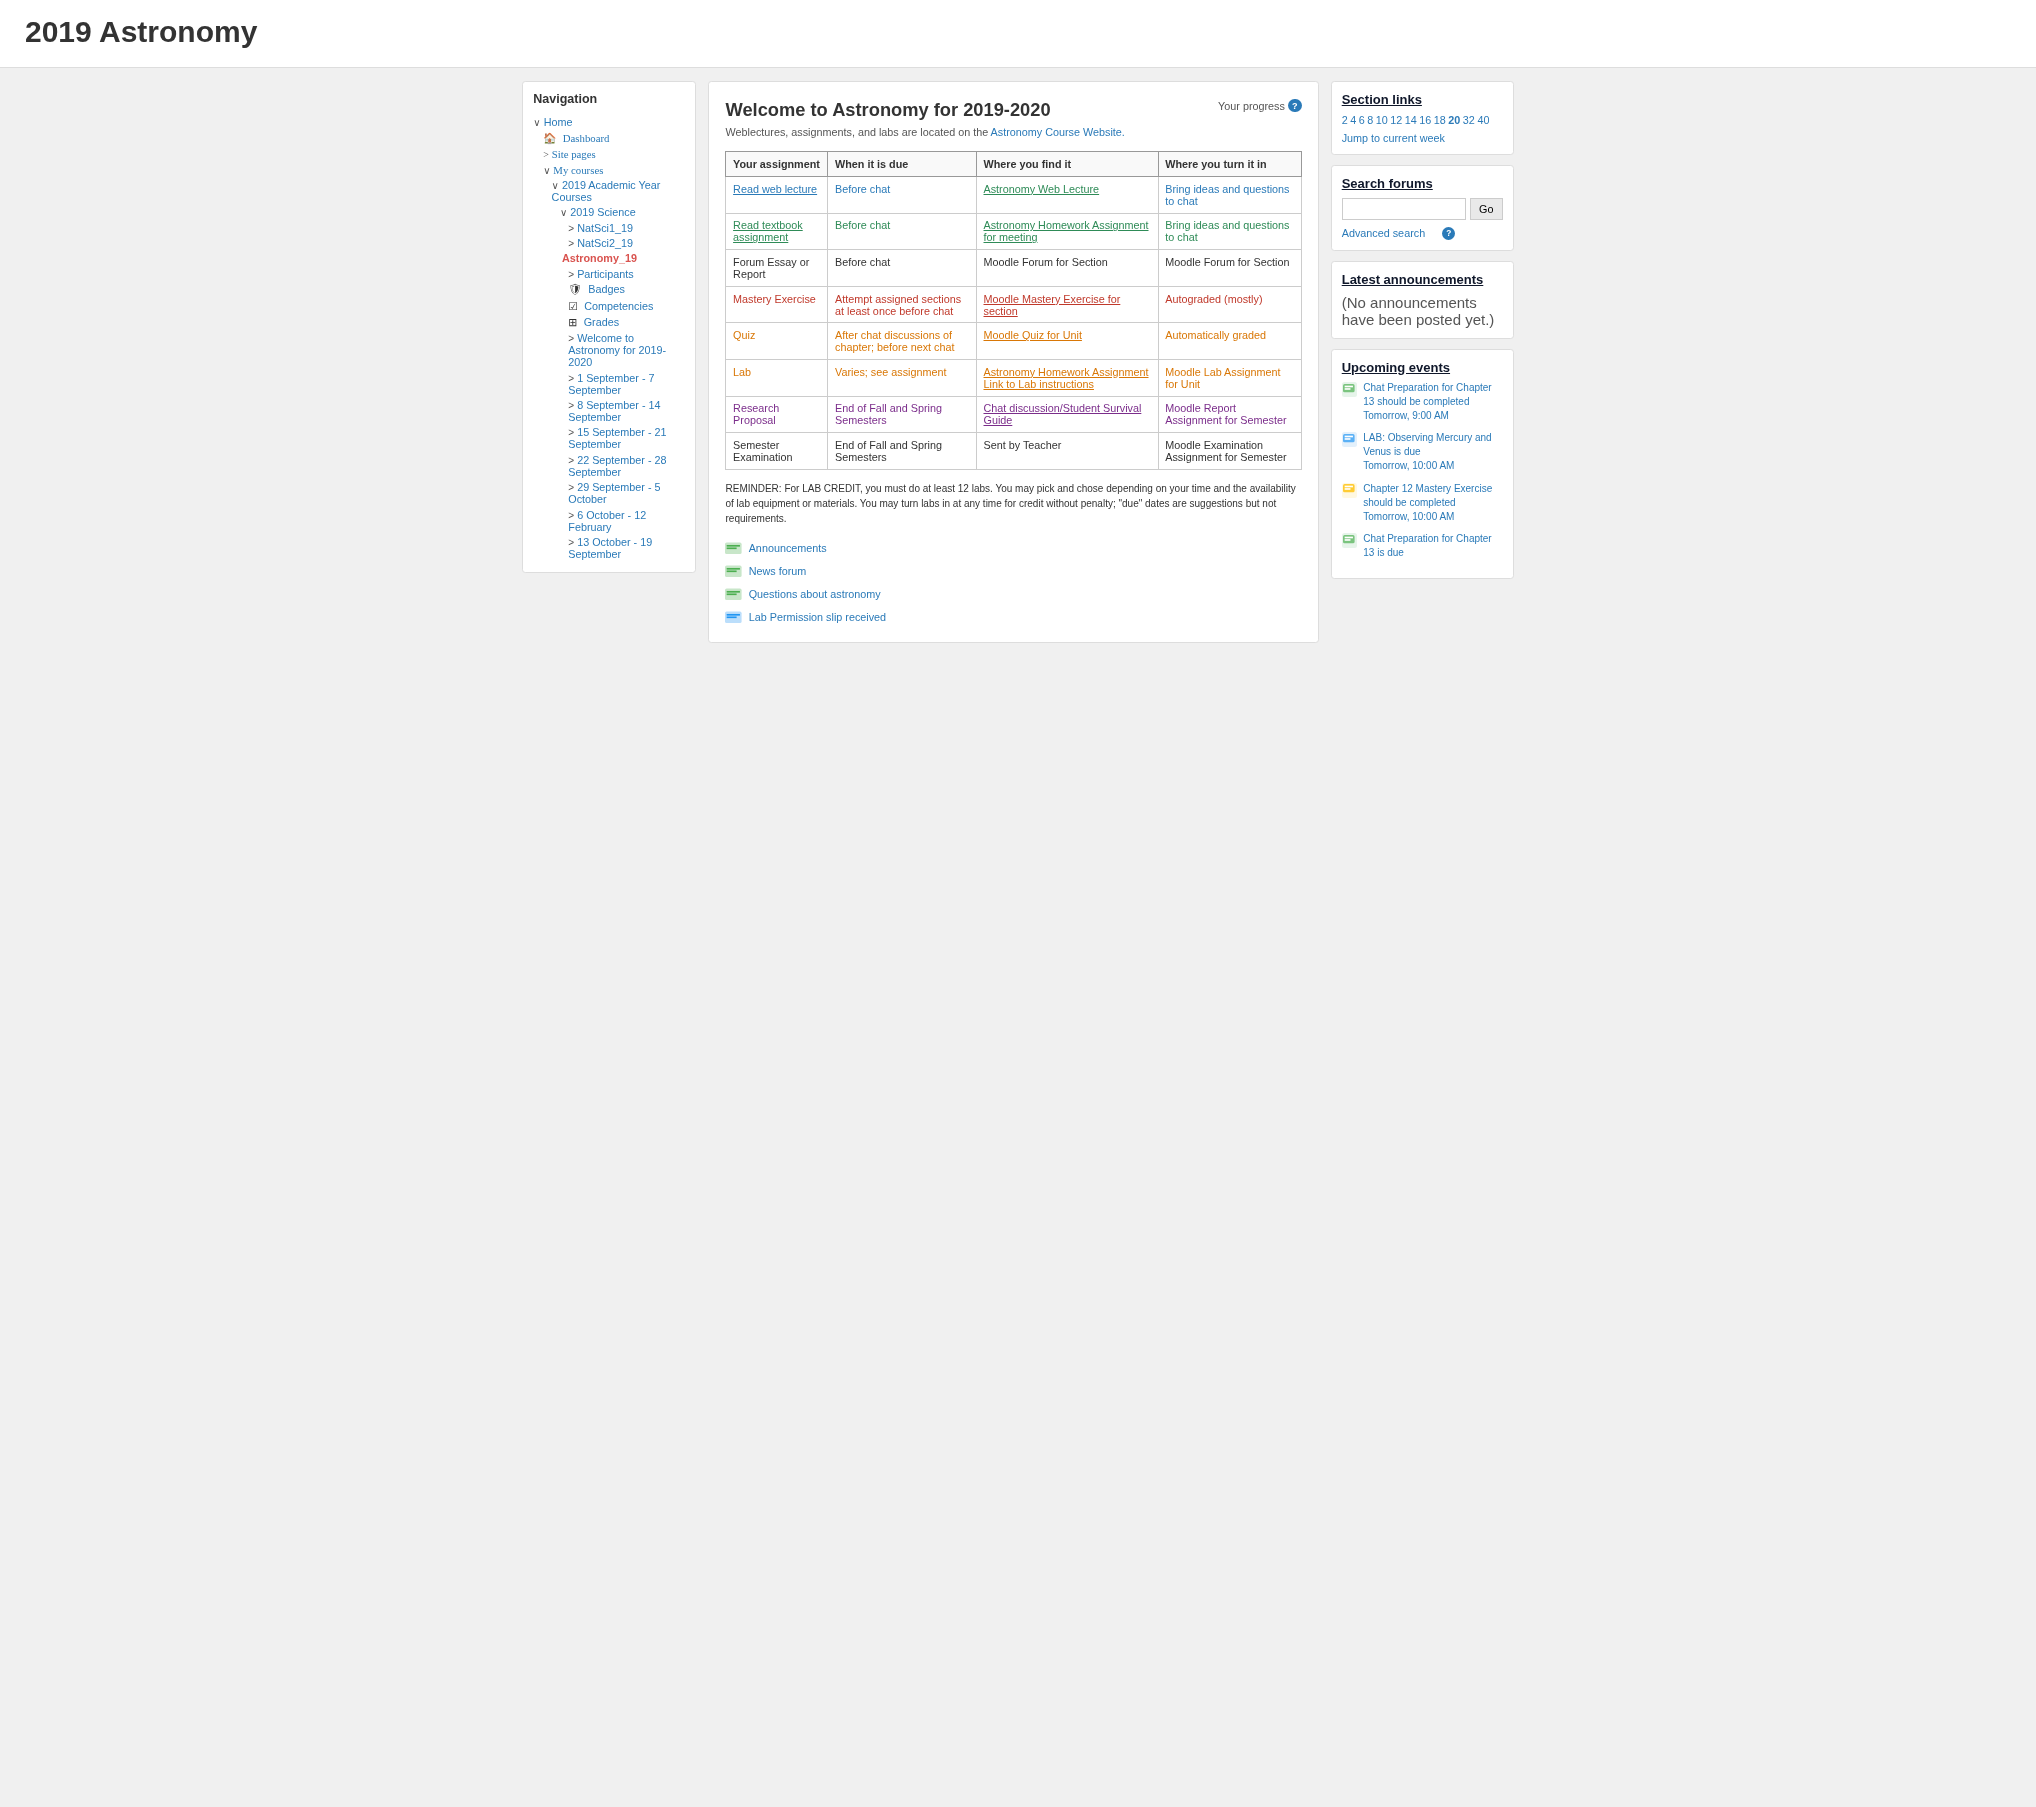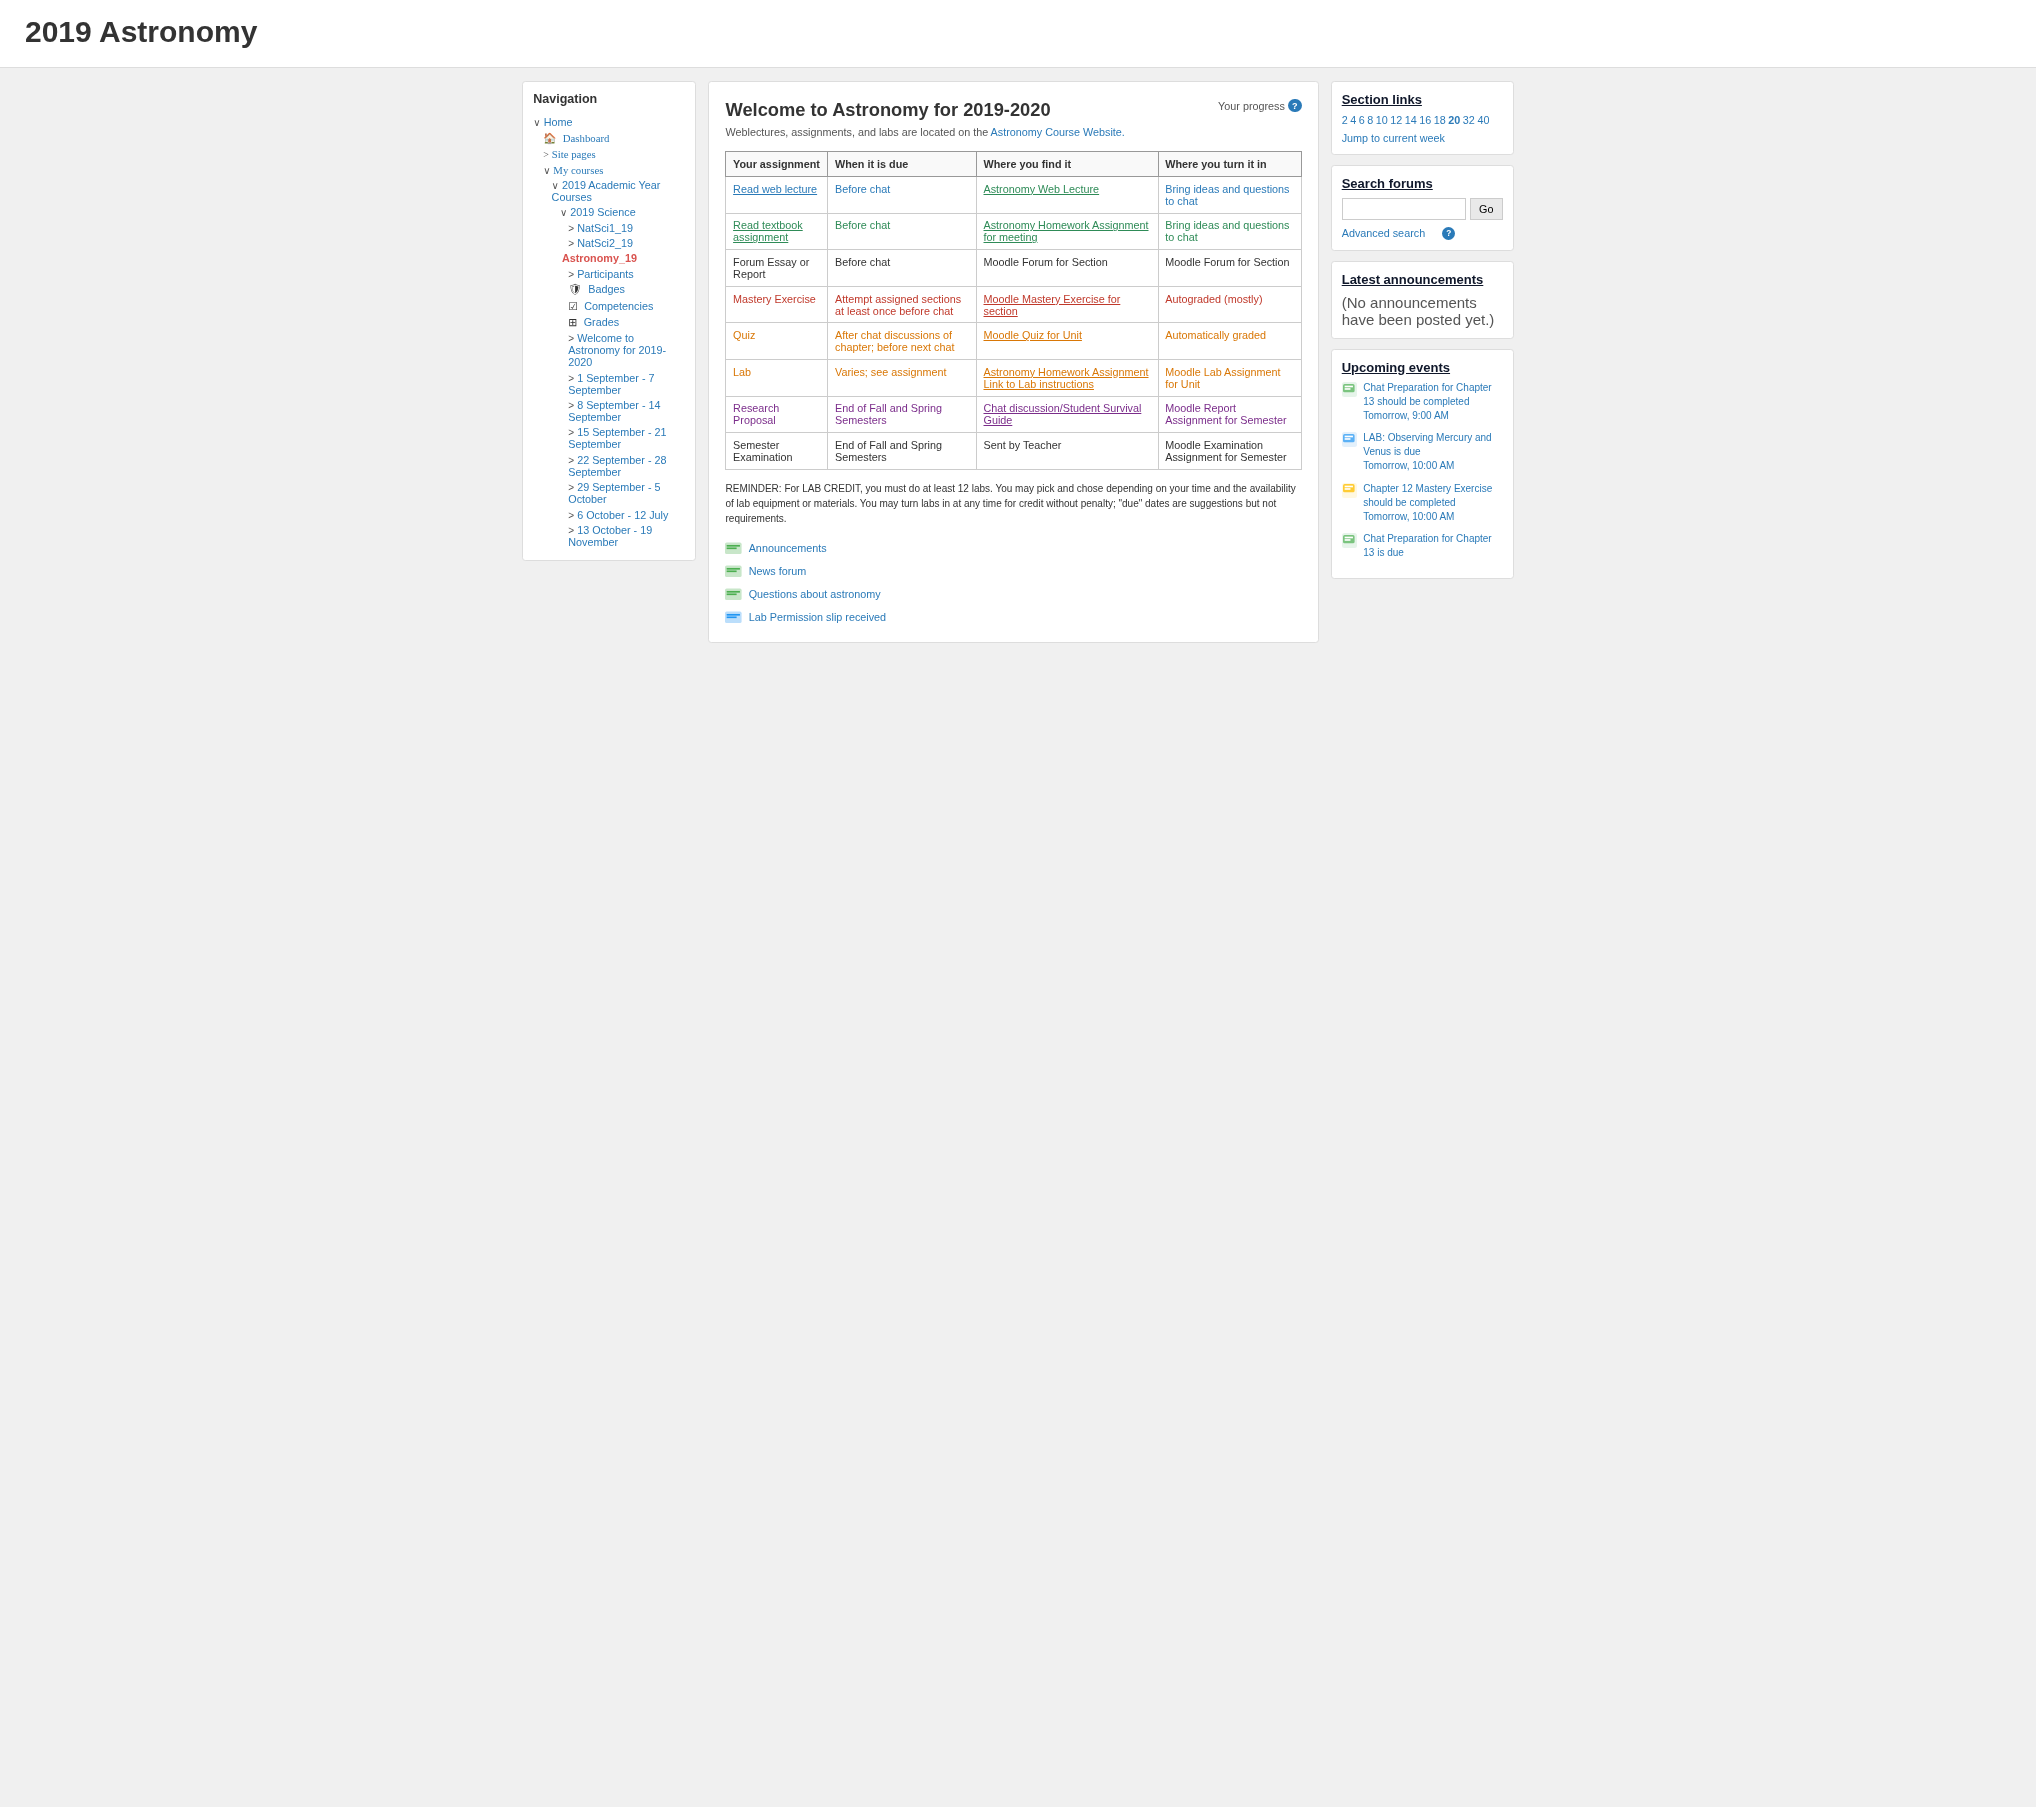--- a/index.html
+++ b/index.html
@@ -302,25 +302,25 @@
     <div class="nav-item indent3" style="padding-left:35px;">
       <span class="nav-toggle">&gt;</span>
       <a href="#">22 September - 28 September</a>
     </div>
     <div class="nav-item indent3" style="padding-left:35px;">
       <span class="nav-toggle">&gt;</span>
       <a href="#">29 September - 5 October</a>
     </div>
     <div class="nav-item indent3" style="padding-left:35px;">
       <span class="nav-toggle">&gt;</span>
-      <a href="#">6 October - 12 July</a>
-    </div>
-    <div class="nav-item indent3" style="padding-left:35px;">
-      <span class="nav-toggle">&gt;</span>
-      <a href="#">13 October - 19 November</a>
+      <a href="#">6 October - 12 February</a>
+    </div>
+    <div class="nav-item indent3" style="padding-left:35px;">
+      <span class="nav-toggle">&gt;</span>
+      <a href="#">13 October - 19 September</a>
     </div>
   </div>
 
   <div class="content-area">
     <div class="content-header">
       <h2>Welcome to Astronomy for 2019-2020</h2>
       <div class="your-progress">
         <span>Your progress</span>
         <span class="progress-icon">?</span>
       </div>

